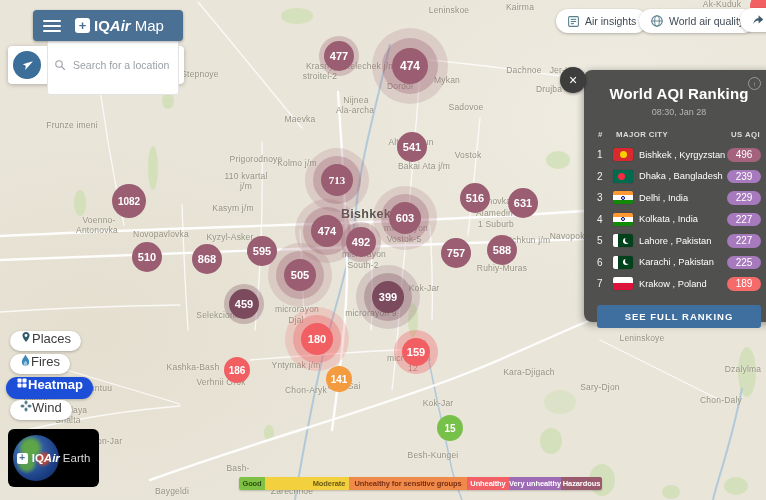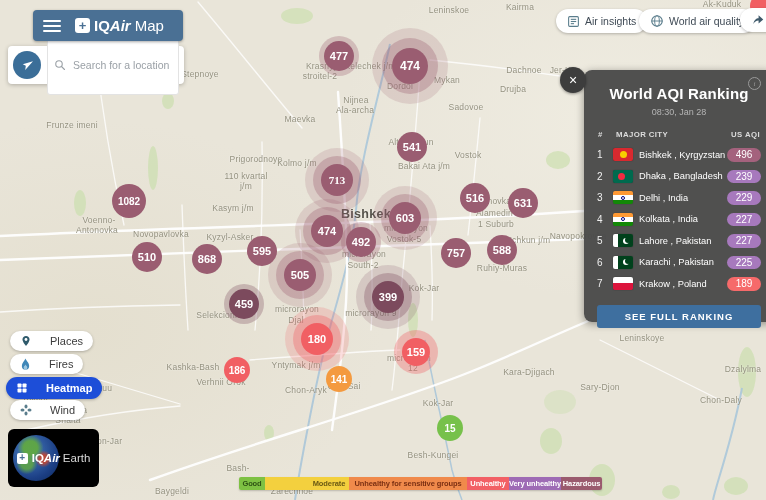--- a/index.html
+++ b/index.html
@@ -60,22 +60,22 @@
     border-radius:3px;padding:15px 6px;background:#fff}
   #searchfield input{border:none;outline:none;width:100%;font-size:10.5px;color:#444;
     font-family:"Liberation Sans",sans-serif}
   #searchfield input::placeholder{color:#9aa0a6}
   
   .pill{position:absolute;top:9px;height:24px;z-index:15;background:#fff;border-radius:13px;
     box-shadow:0 1px 3px rgba(0,0,0,.25);display:flex;align-items:center;gap:5px;
     padding:0 11px;font-size:10.5px;color:#3f4a55;cursor:pointer;white-space:nowrap}
   
   .layerbtn{position:absolute;z-index:15;background:#fff;border-radius:11px;height:20px;
-    box-shadow:0 1px 3px rgba(0,0,0,.25);display:flex;align-items:center;gap:18px;
-    padding:0 10px;font-size:11px;color:#3c3c3c;cursor:pointer}
+    box-shadow:0 1px 3px rgba(0,0,0,.25);display:flex;align-items:flex-start;gap:0;
+    padding:0 10px;font-size:13px;color:#3c3c3c;cursor:pointer}
   .layerbtn.active{background:#1d4ed8;color:#fff;font-weight:700;height:22px;border-radius:12px}
   
   #earth{position:absolute;left:8px;top:429px;width:91px;height:58px;z-index:15;background:#000;
     border-radius:6px;overflow:hidden;cursor:pointer}
   #globe{position:absolute;left:5px;top:6px;width:46px;height:46px;border-radius:50%;
     background:
      radial-gradient(circle at 38% 28%, rgba(96,168,66,.95) 0 16%, rgba(96,168,66,0) 30%),
      radial-gradient(circle at 66% 52%, rgba(205,70,45,.85) 0 11%, rgba(205,70,45,0) 22%),
      radial-gradient(circle at 30% 62%, rgba(96,168,66,.85) 0 13%, rgba(96,168,66,0) 25%),
      radial-gradient(circle at 35% 35%, #4a7fc0 0%, #1c3f85 65%, #0c2858 100%)}
@@ -188,21 +188,21 @@
     <div class="lbl" style="left: 322px; top: 66px;">Krasnyy</div>
     <div class="lbl" style="left: 320px; top: 76px;">stroitel-2</div>
     <div class="lbl" style="left: 370px; top: 66px;">Kelechek j/m</div>
     <div class="lbl" style="left: 400px; top: 86px;">Dordoi</div>
     <div class="lbl" style="left: 447px; top: 80px;">Mykan</div>
     <div class="lbl" style="left: 356px; top: 100px;">Nijnea</div>
     <div class="lbl" style="left: 355px; top: 110px;">Ala-archa</div>
     <div class="lbl" style="left: 466px; top: 107px;">Sadovoe</div>
     <div class="lbl" style="left: 300px; top: 119px;">Maevka</div>
     <div class="lbl" style="left: 524px; top: 70px;">Dachnoe</div>
-    <div class="lbl" style="left: 513px; top: 89px;">Drujba</div>
+    <div class="lbl" style="left: 549px; top: 89px;">Drujba</div>
     <div class="lbl" style="left: 565px; top: 70px;">Jer-Kaz</div>
     <div class="lbl" style="left: 72px; top: 125px;">Frunze imeni</div>
     <div class="lbl" style="left: 256px; top: 159px;">Prigorodnoye</div>
     <div class="lbl" style="left: 246px; top: 176px;">110 kvartal</div>
     <div class="lbl" style="left: 246px; top: 186px;">j/m</div>
     <div class="lbl" style="left: 233px; top: 208px;">Kasym j/m</div>
     <div class="lbl" style="left: 99px; top: 220px;">Voenno-</div>
     <div class="lbl" style="left: 97px; top: 230px;">Antonovka</div>
     <div class="lbl" style="left: 161px; top: 234px;">Novopavlovka</div>
     <div class="lbl" style="left: 230px; top: 237px;">Kyzyl-Asker</div>

